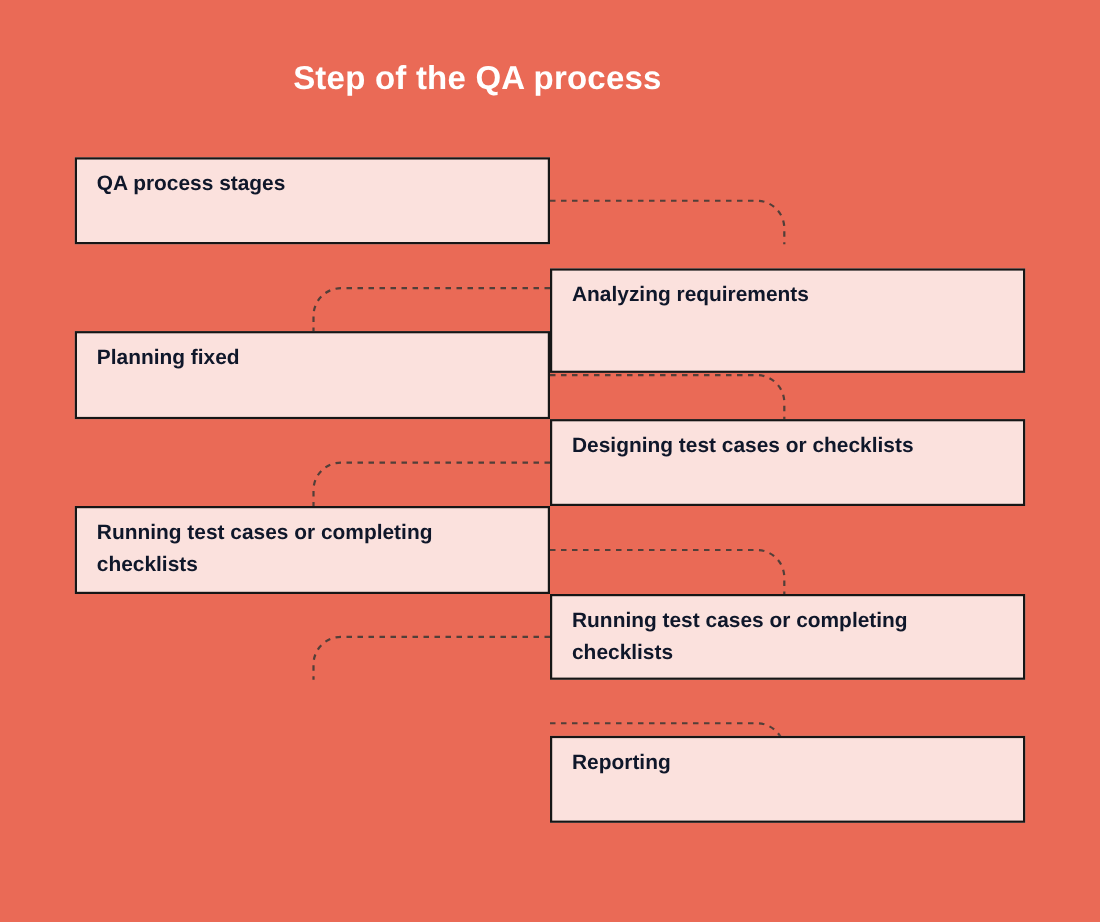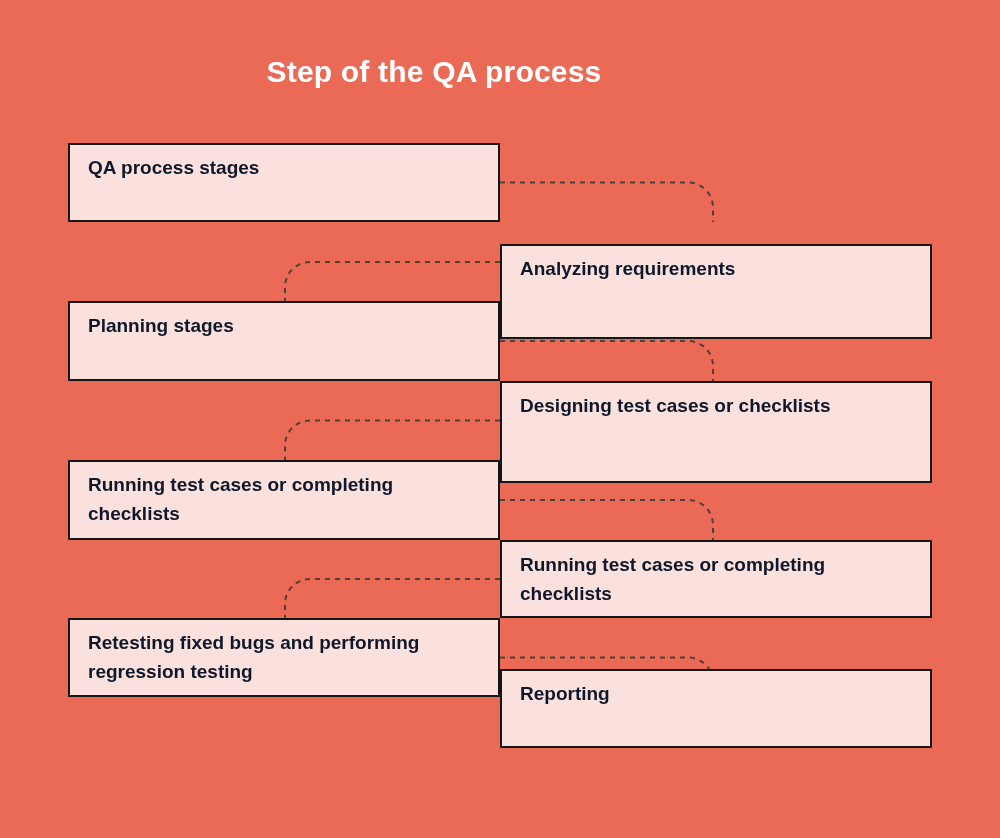--- a/index.html
+++ b/index.html
@@ -50,21 +50,21 @@
     font-size: 19px;
     font-weight: 700;
     line-height: 29px;
     padding: 8px 18px;
   }
   .box.left  { left: 68px; }
   .box.right { left: 500px; }
   .b1 { top: 143px; height: 79px; }
   .b2 { top: 222px; height: 95px; margin-top: 22px; }
   .b3 { top: 301px; height: 80px; }
-  .b4 { top: 381px; height: 102px; }
+  .b4 { top: 381px; height: 79px; }
   .b5 { top: 460px; height: 80px; }
   .b6 { top: 540px; height: 78px; }
   .b7 { top: 618px; height: 79px; }
   .b8 { top: 669px; height: 79px; }
 </style>
 </head>
 <body>
 
 <div class="canvas">
 
@@ -82,36 +82,33 @@
 
   <div class="box left b1">
     <span>QA process stages</span>
   </div>
 
   <div class="box right b2">
     <span>Analyzing requirements</span>
   </div>
 
   <div class="box left b3">
-    <span>Planning stages</span>
+    <span>Planning fixed</span>
   </div>
 
   <div class="box right b4">
     <span>Designing test cases or checklists</span>
   </div>
 
   <div class="box left b5">
     <span>Running test cases or completing checklists</span>
   </div>
 
   <div class="box right b6">
     <span>Running test cases or completing checklists</span>
   </div>
 
-  <div class="box left b7">
-    <span>Retesting fixed bugs and performing regression testing</span>
-  </div>
 
   <div class="box right b8">
     <span>Reporting</span>
   </div>
 
 </div>
 
 </body></html>

